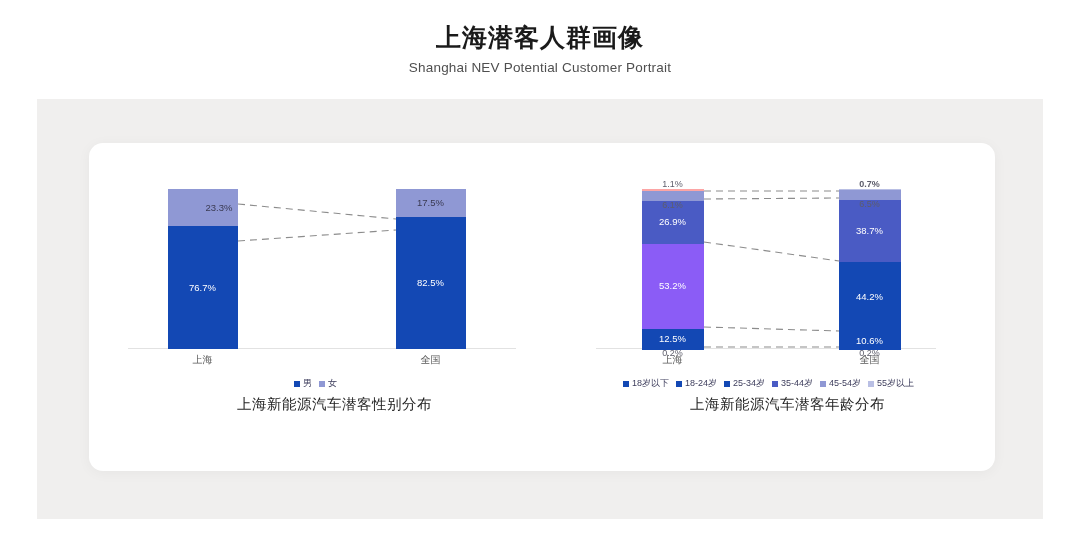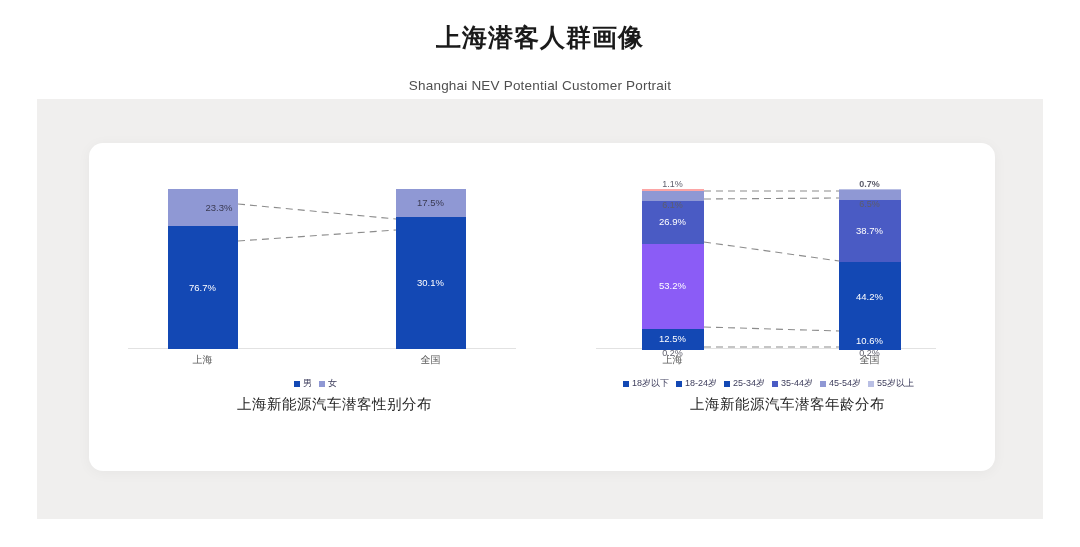--- a/index.html
+++ b/index.html
@@ -11,21 +11,21 @@
   }
   .page { position: relative; width: 1080px; height: 547px; background:#fff; }
 
   
   .header { width: 100%; padding-top: 22px; text-align: center; }
   .main-title {
     font-size: 25px; font-weight: 700; color: #1a1a1a;
     letter-spacing: 1px; line-height: 1.25; text-align: center;
   }
   .sub-title {
-    margin-top: 25px; font-size: 13.5px; color: #4f4f4f;
+    margin-top: 7px; font-size: 13.5px; color: #4f4f4f;
     letter-spacing: .2px; font-weight: 400;
   }
 
   
   .grey-panel {
     position: absolute; left: 37px; top: 99px;
     width: 1006px; height: 420px;
     background: #f0efee;
   }
   
@@ -153,21 +153,21 @@
           <div class="seg" style="height:76.7%; background:#1348b4;">
             <span class="seg-label">76.7%</span>
           </div>
           <div class="seg lite" style="height:23.3%; background:#8f98d4;padding-left:33px;">
             <span class="seg-label">23.3%</span>
           </div>
         </div>
 
         <div class="bar" style="left:250px; width:70px; height:160px;">
           <div class="seg" style="height:82.5%; background:#1348b4;">
-            <span class="seg-label">30.1%</span>
+            <span class="seg-label">82.5%</span>
           </div>
           <div class="seg lite" style="height:17.5%; background:#8f98d4;">
             <span class="seg-label">17.5%</span>
           </div>
         </div>
       </div>
 
       <div class="ticks gender">
         <div class="tick" style="left:57px;">上海</div>
         <div class="tick" style="left:285px;">全国</div>

